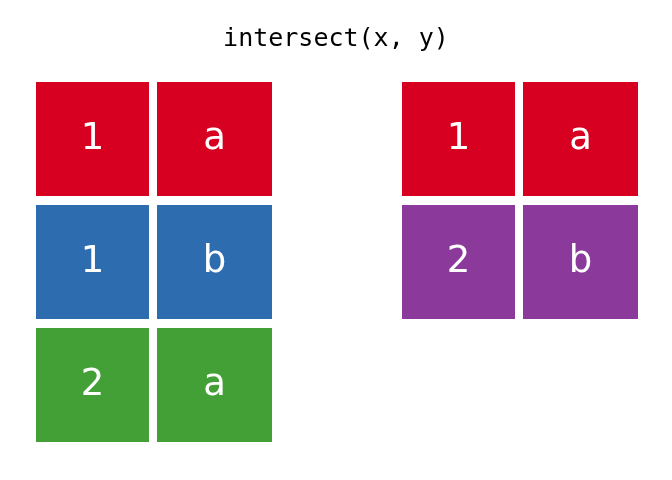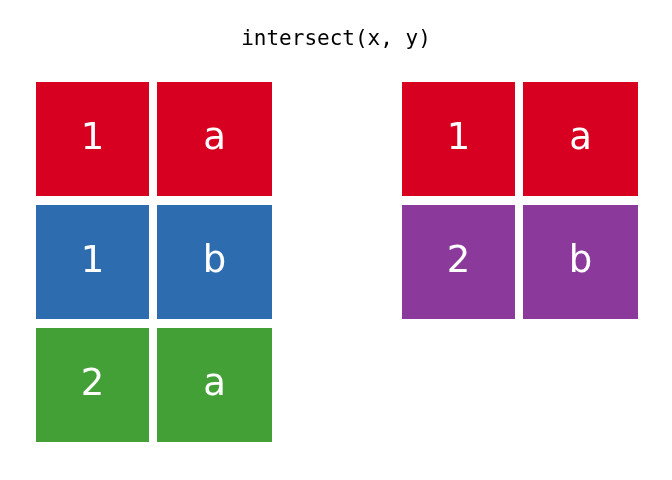--- a/index.html
+++ b/index.html
@@ -15,21 +15,21 @@
     overflow: hidden;
     font-family: "DejaVu Sans", "Liberation Sans", sans-serif;
   }
   #title {
     position: absolute;
     left: 0;
     top: 22px;
     width: 672px;
     text-align: center;
     font-family: "DejaVu Sans Mono", "Liberation Mono", monospace;
-    font-size: 21px;
+    font-size: 25px;
     line-height: 32px;
     letter-spacing: 0px;
     color: #000000;
     white-space: pre;
   }
   .table {
     position: absolute;
     display: grid;
     grid-auto-rows: 114px;
     grid-template-columns: 113px 115px;

